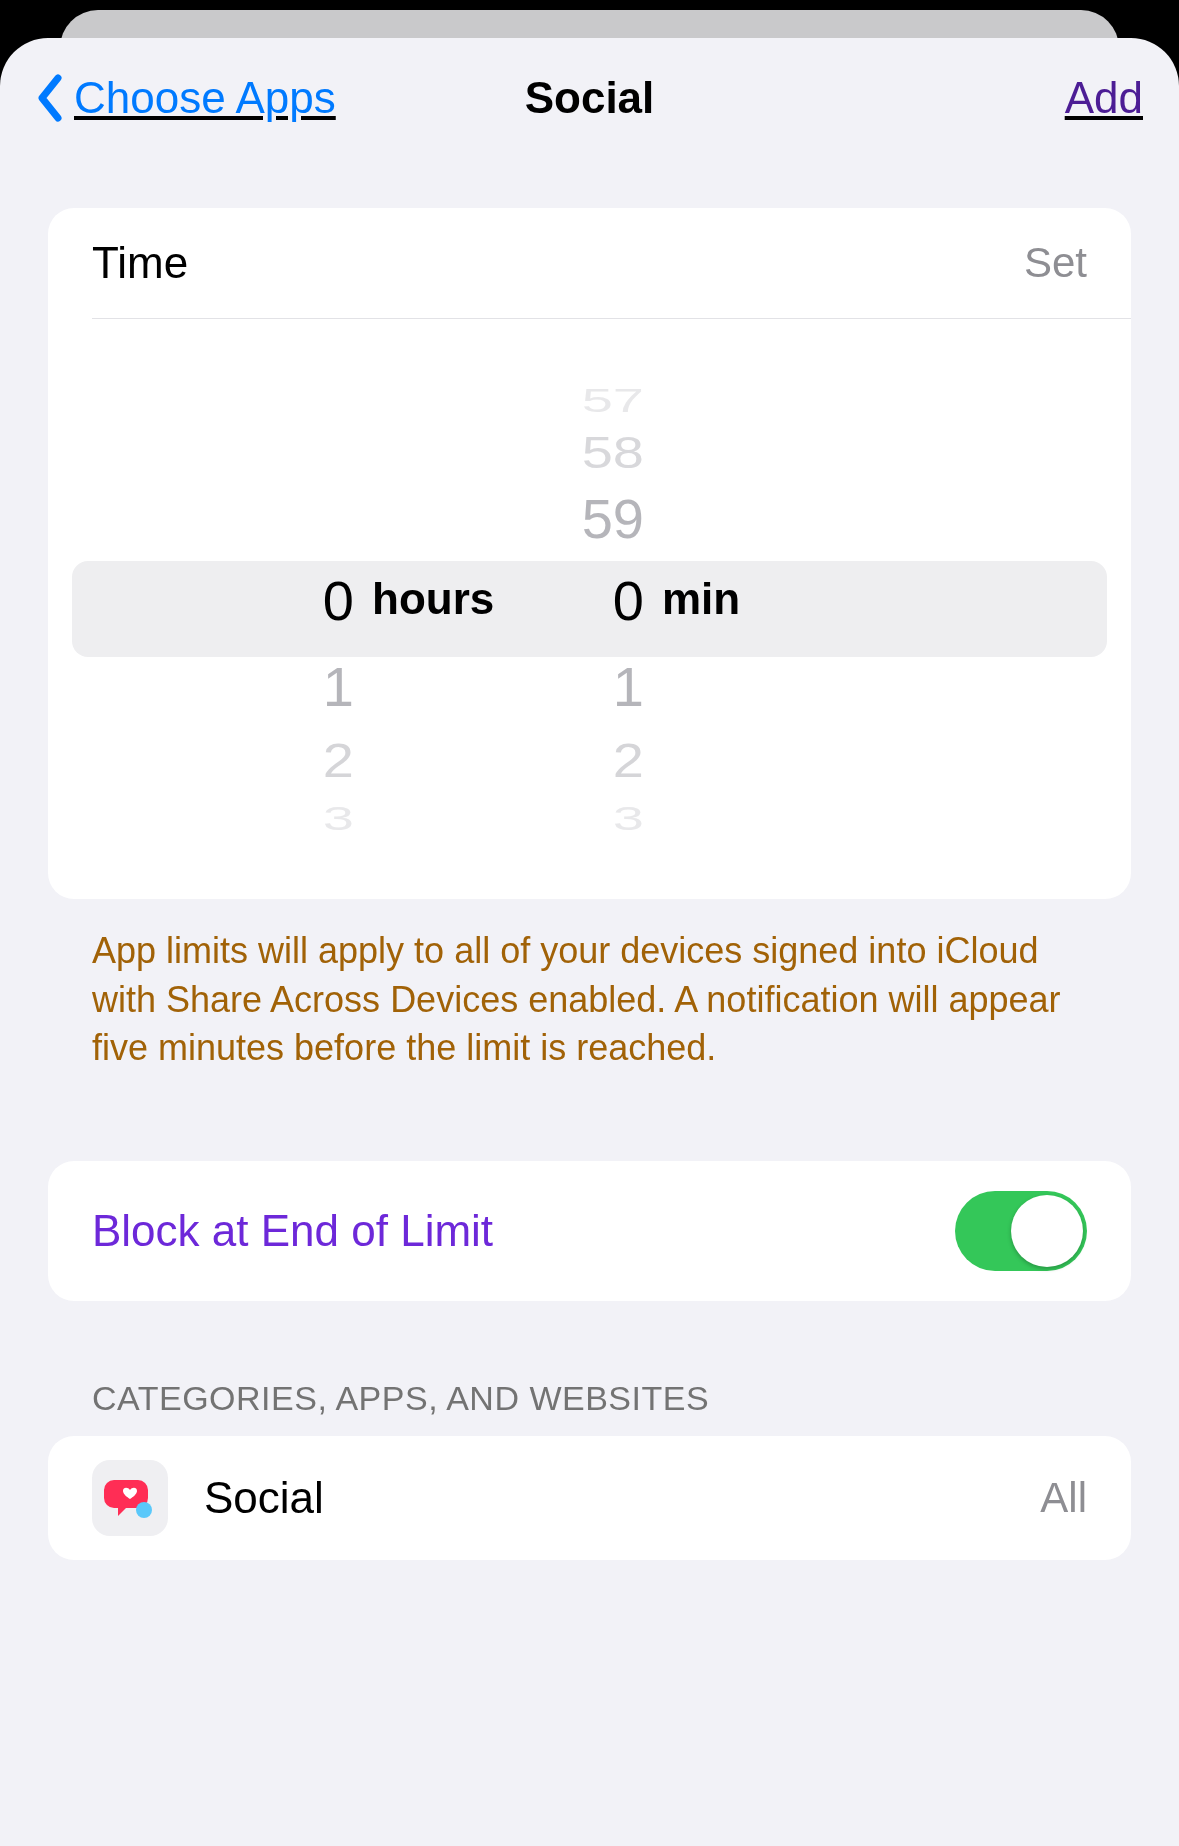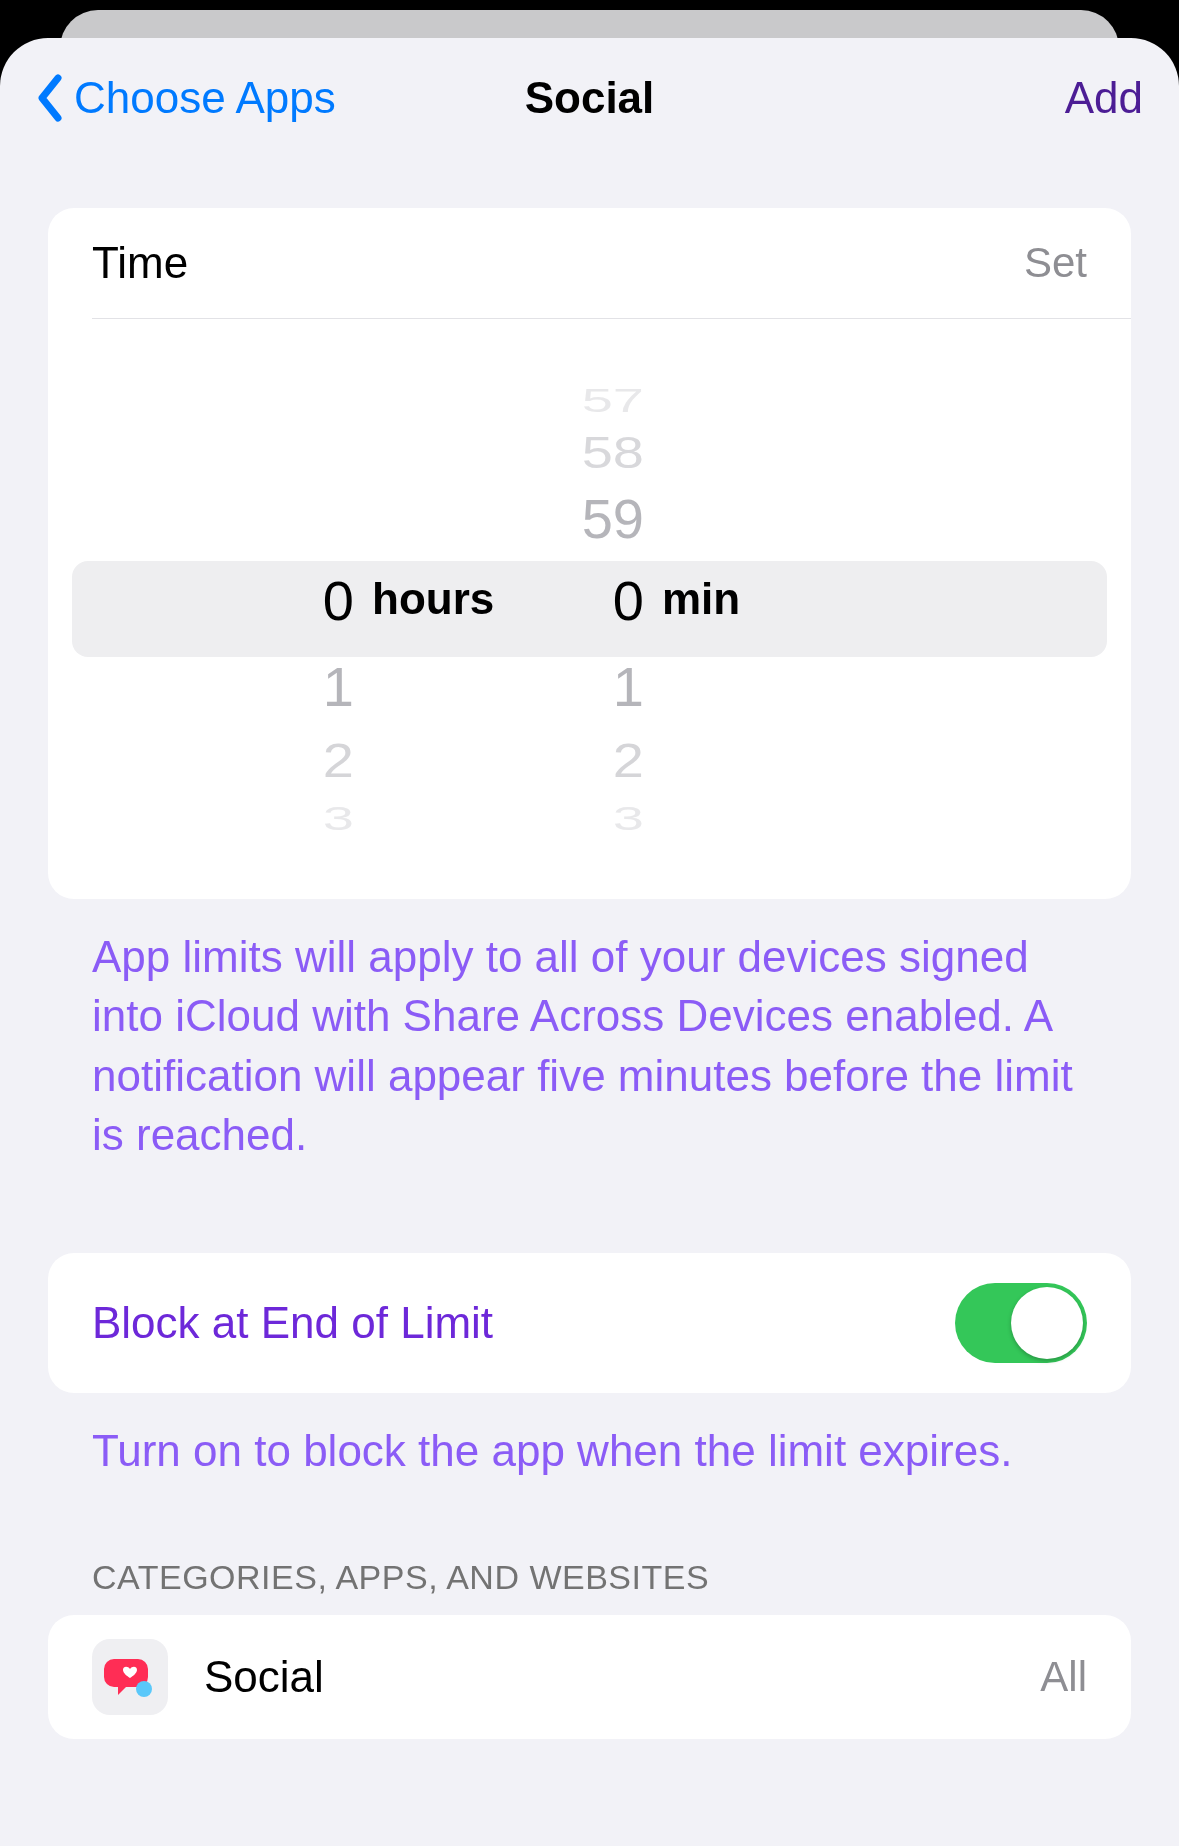--- a/index.html
+++ b/index.html
@@ -33,20 +33,21 @@
     overflow: hidden;
   }
 
   
   .navbar {
     display: flex;
     align-items: center;
     justify-content: space-between;
     height: 120px;
     padding: 0 36px;
+    text-decoration: underline;
   }
   .nav-left {
     display: flex;
     align-items: center;
     gap: 10px;
     color: #007aff;
     font-size: 44px;
   }
   .chevron {
     width: 28px;
@@ -155,22 +156,22 @@
     top: 50%;
     transform: translateY(-50%);
     left: 0;
     font-size: 44px;
     font-weight: 600;
     color: #000;
   }
 
   
   .footer-text {
-    color: #8b5cf6;
-    font-size: 44px;
+    color: #a16207;
+    font-size: 36px;
     line-height: 1.35;
     padding: 28px 44px 0 44px;
   }
 
   
   .block-card { margin-top: 88px; }
   .block-row {
     display: flex;
     align-items: center;
     justify-content: space-between;
@@ -302,21 +303,20 @@
 
     <div class="card block-card">
       <div class="block-row">
         <span class="block-label">Block at End of Limit</span>
         <div class="switch">
           <div class="knob"></div>
         </div>
       </div>
     </div>
 
-    <div class="footer-text">Turn on to block the app when the limit expires.</div>
 
     <div class="section-header">CATEGORIES, APPS, AND WEBSITES</div>
 
     <div class="card cat-card">
       <div class="cat-row">
         <div class="cat-icon">
           <svg width="56" height="56" viewBox="0 0 56 56">
 
             <path d="M12 10 h24 a10 10 0 0 1 10 10 v8 a10 10 0 0 1 -10 10 h-12 l-8 8 v-8 h-4 a10 10 0 0 1 -10 -10 v-8 a10 10 0 0 1 10 -10 z" fill="#ff2d55"></path>
             <path d="M28 20 c-2-3-7-3-7 1 c0 3 4 6 7 8 c3-2 7-5 7-8 c0-4-5-4-7-1 z" fill="#fff"></path>

